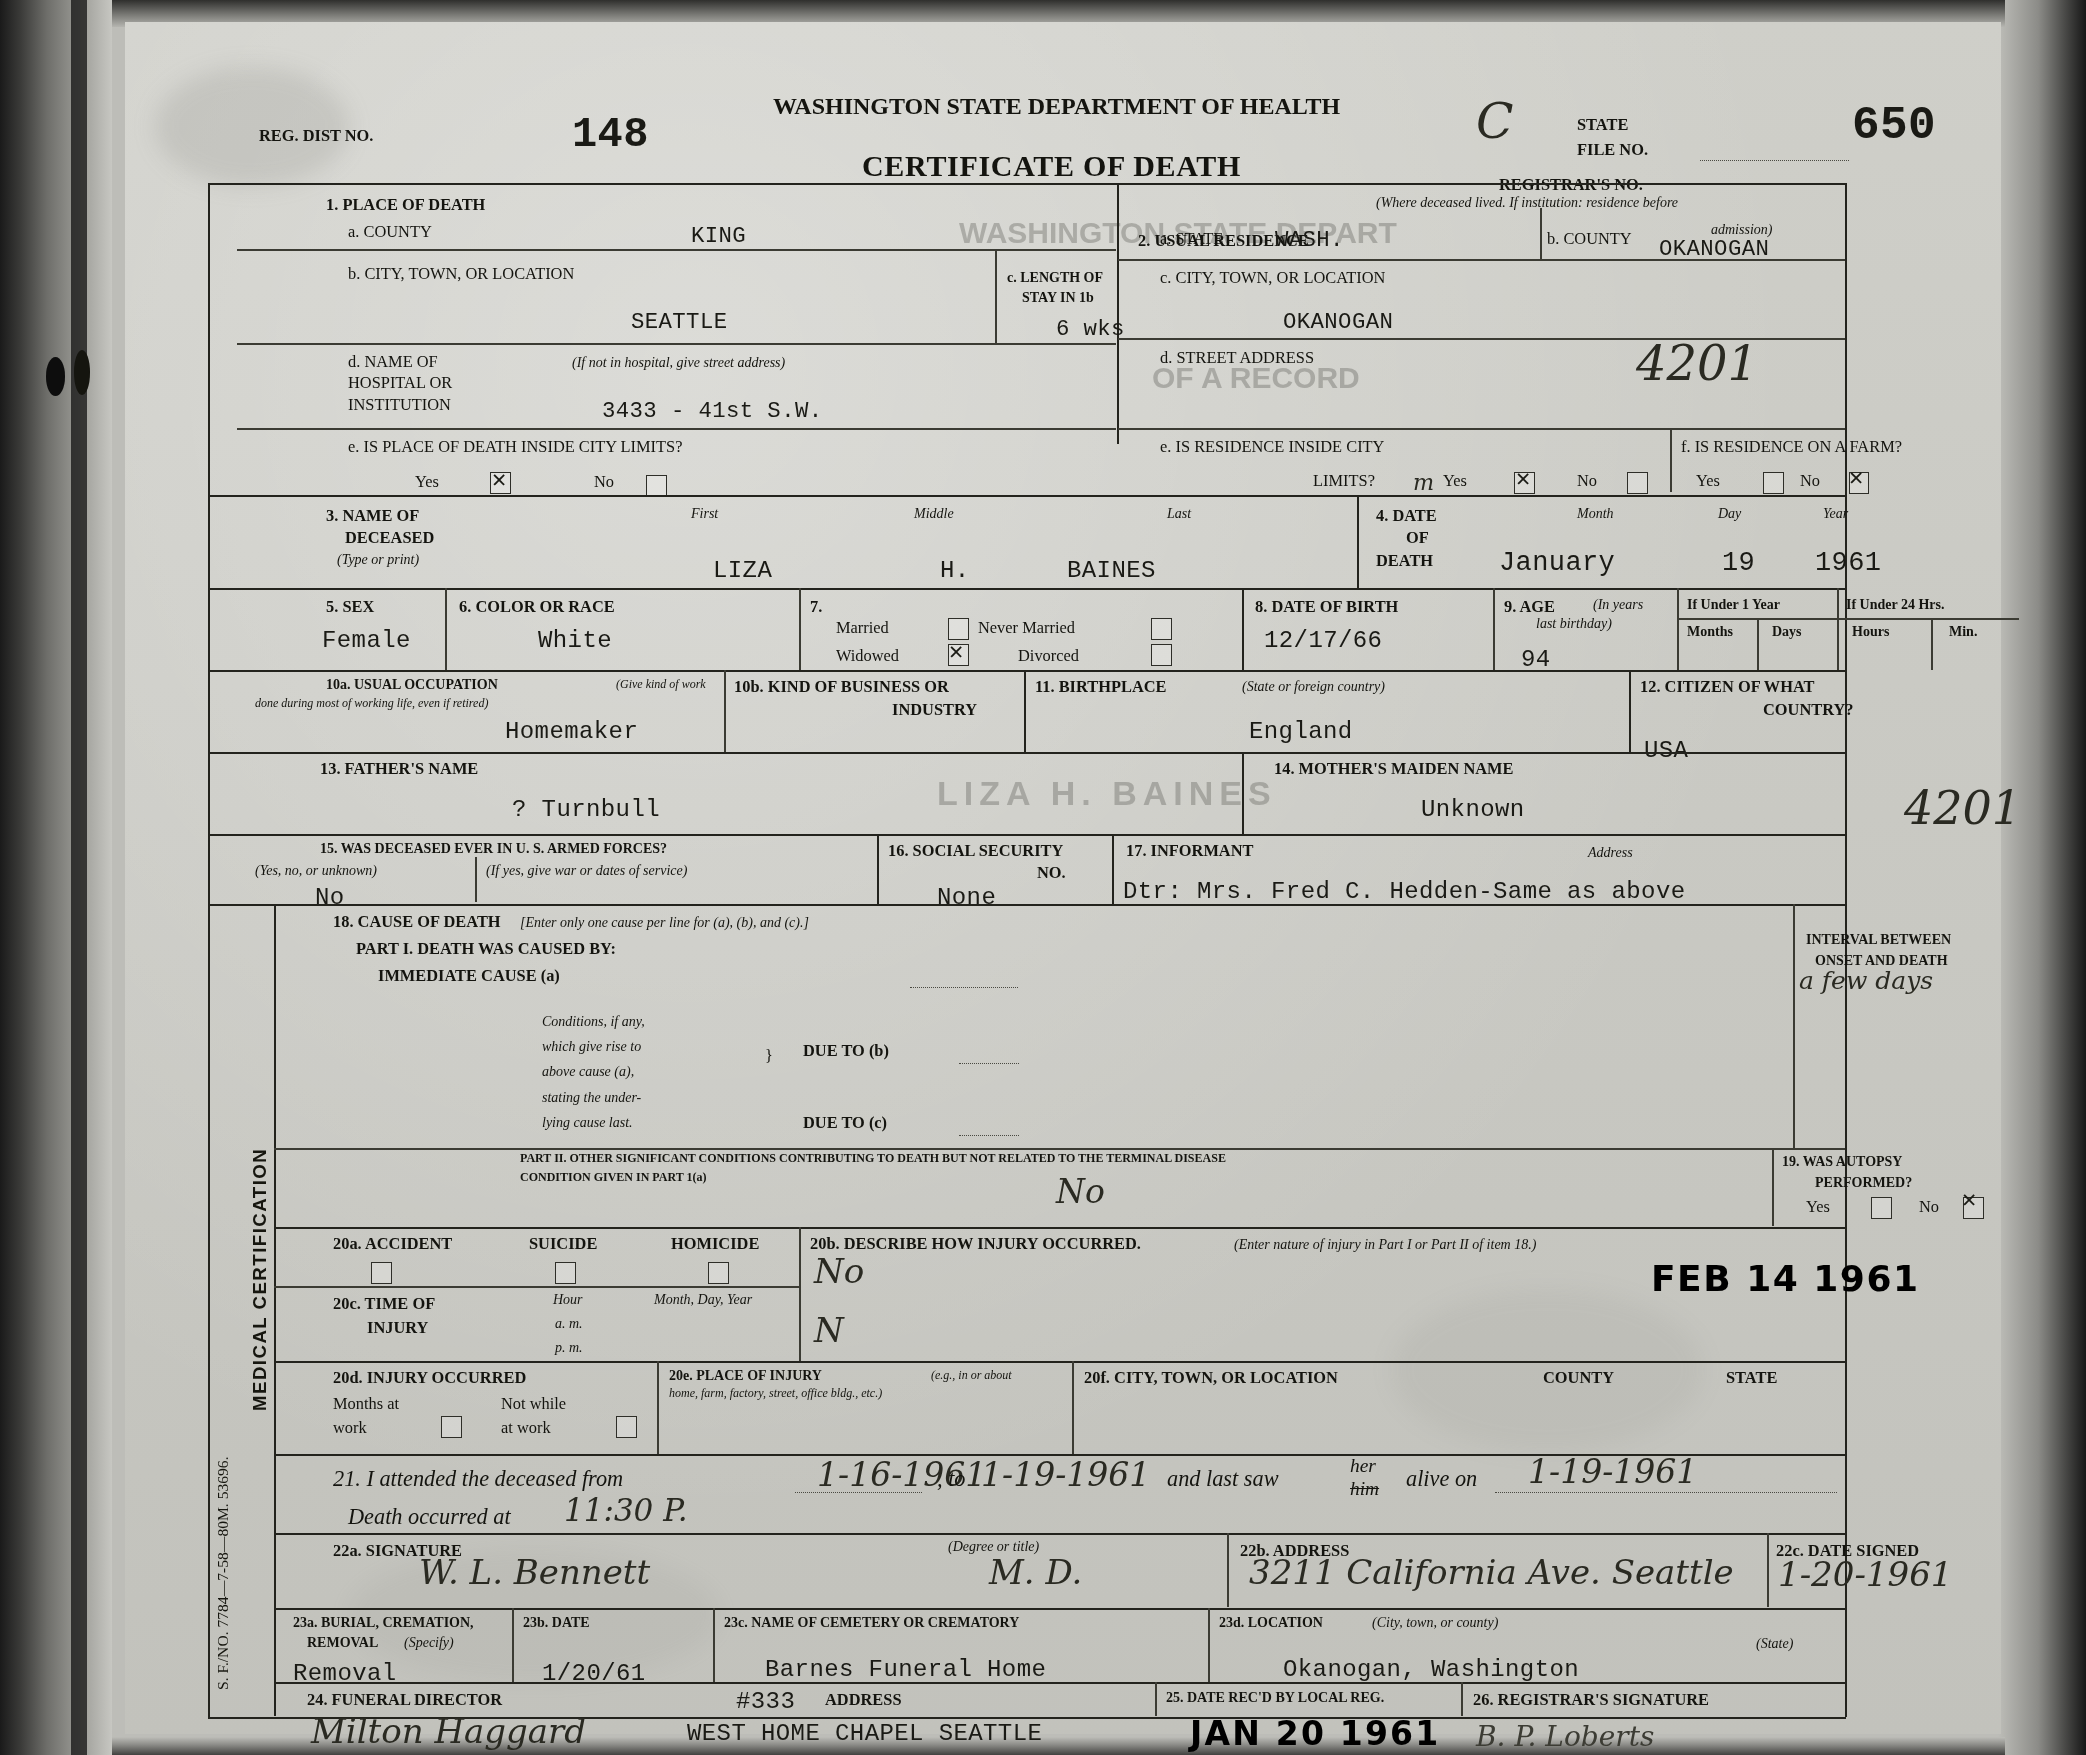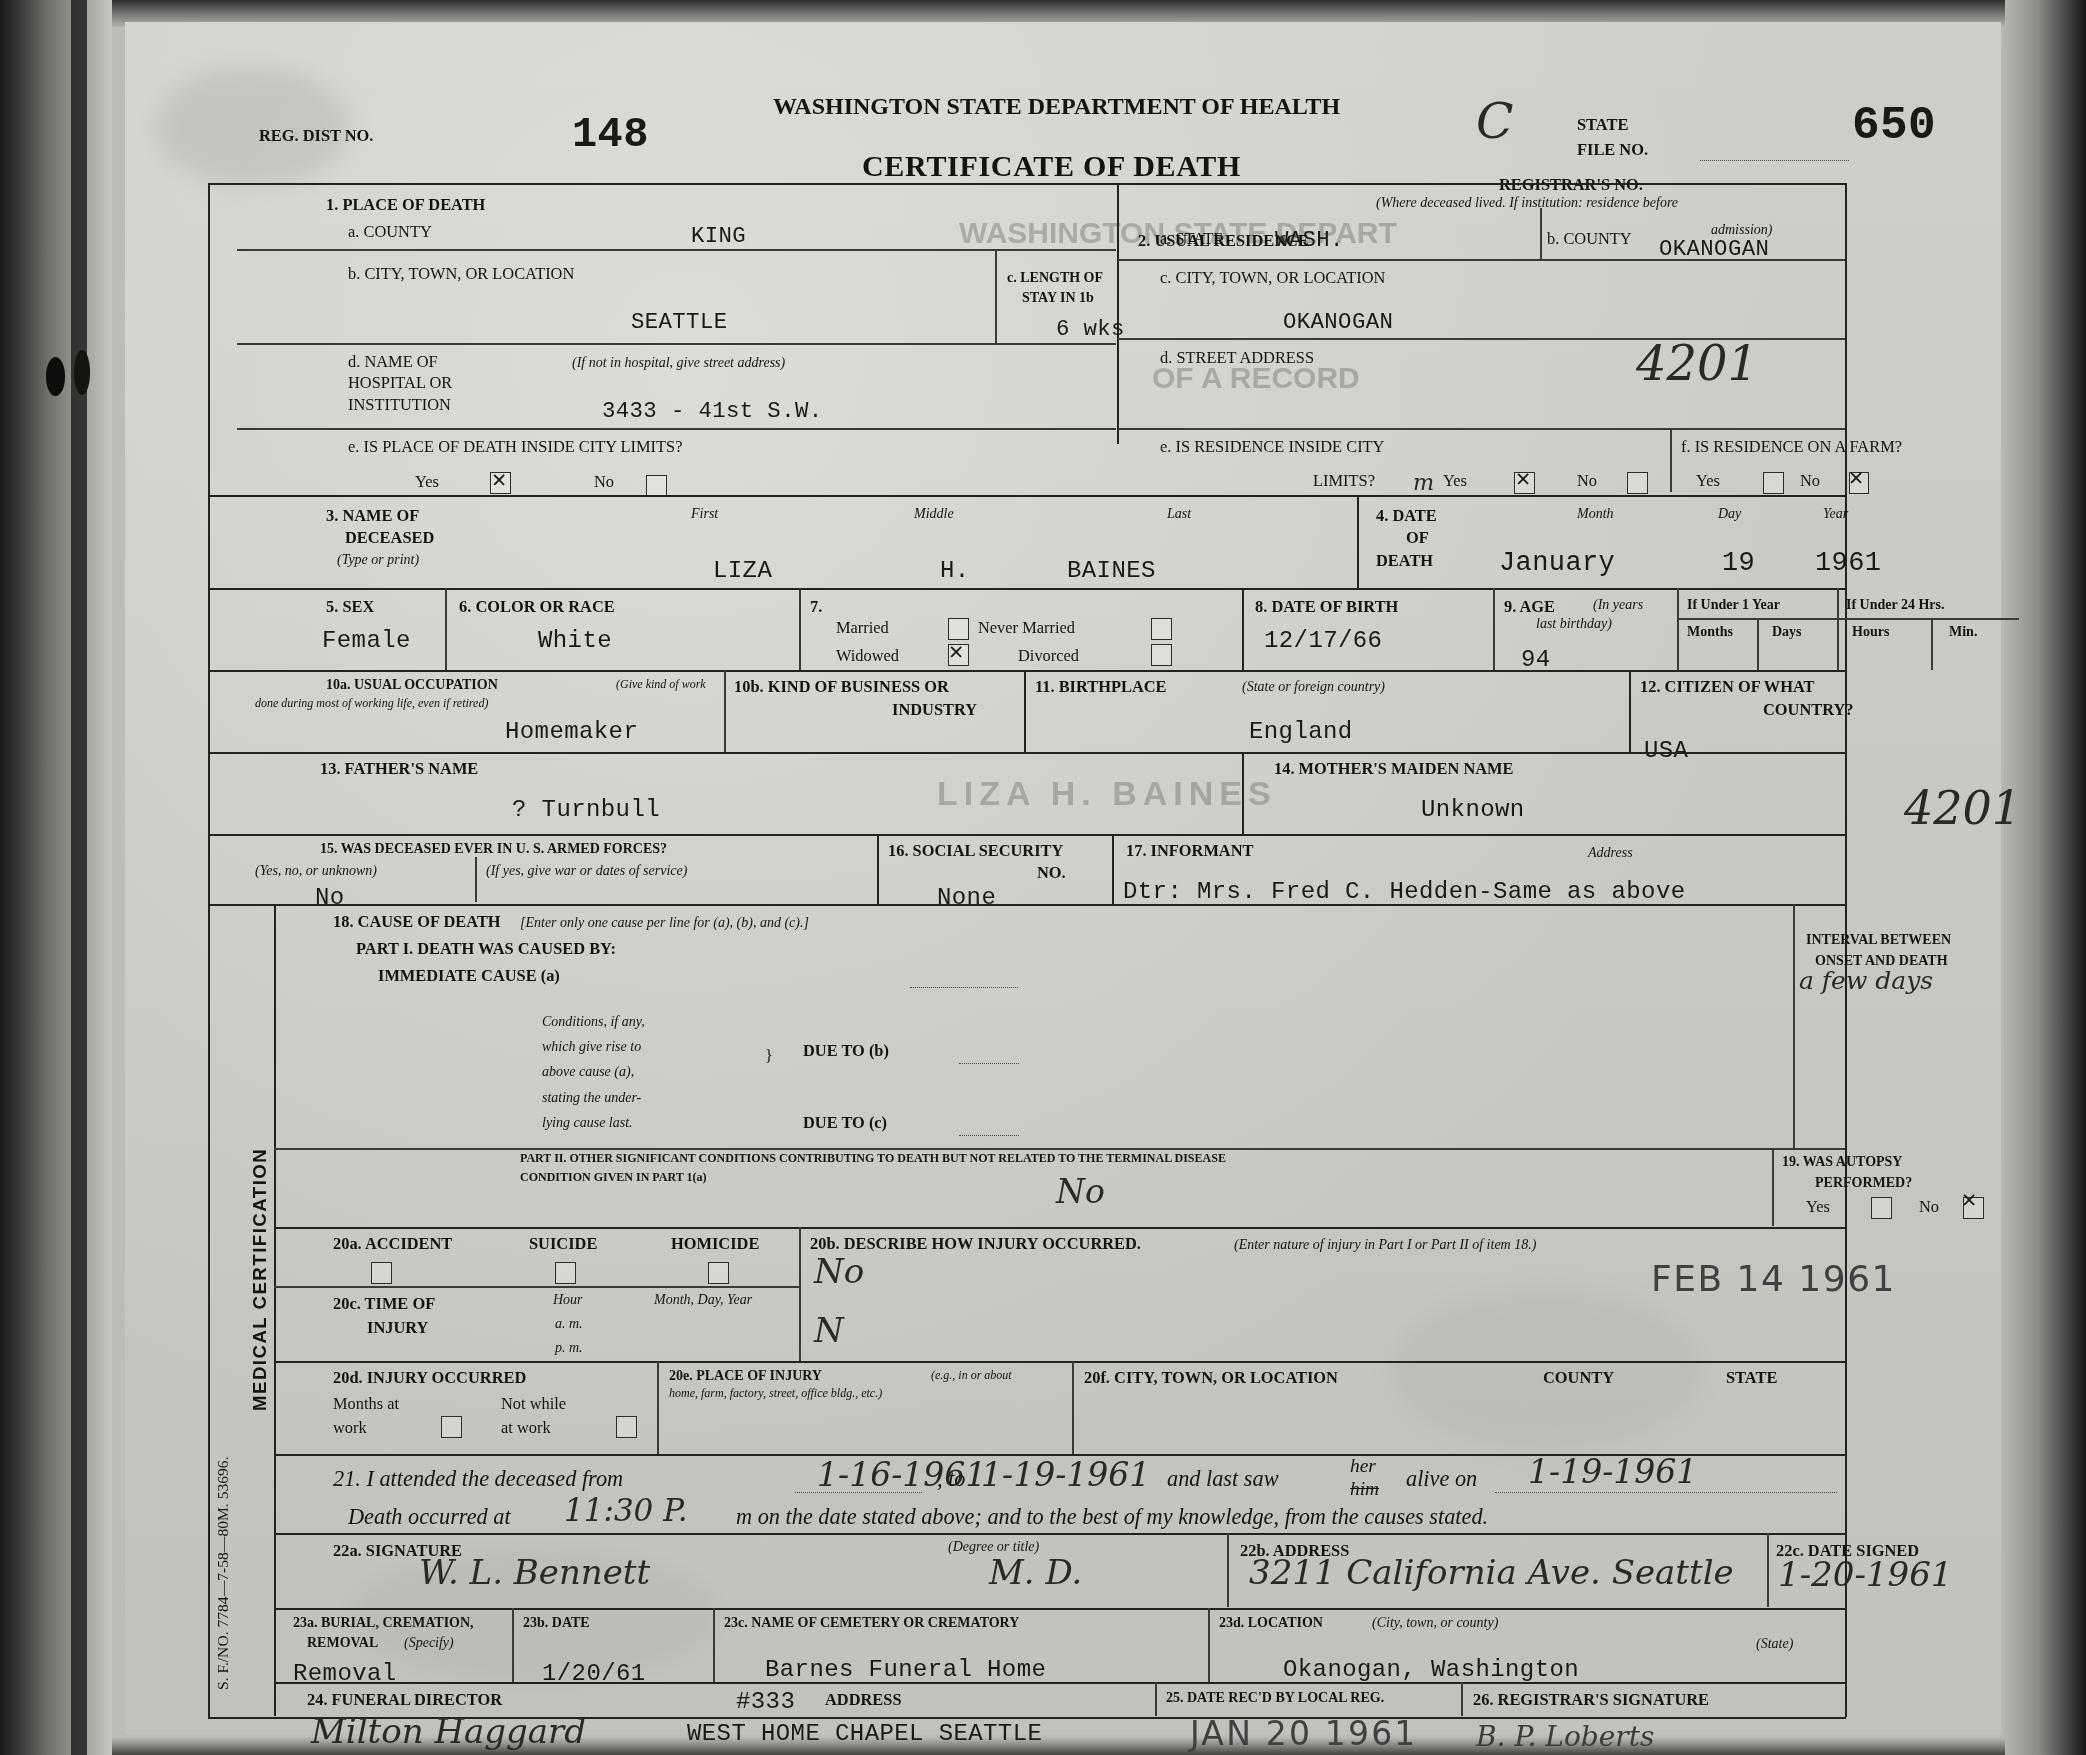--- a/index.html
+++ b/index.html
@@ -40,21 +40,21 @@
   .vthick{width:2.2px;background:#23231d;}
   .dot{position:absolute;height:0;border-bottom:1.5px dotted #4a4a42;}
 
   
   .cb{position:absolute;width:19.4px;height:19.4px;border:1.5px solid #2e2e28;background:rgba(255,255,255,.25);}
   .cbx{position:absolute;font-family:"Liberation Sans",sans-serif;font-size:19.4px;color:#1b1b15;line-height:18px;}
 
   .vert{position:absolute;transform:rotate(-90deg);transform-origin:left top;font-family:"Liberation Sans",sans-serif;font-weight:bold;letter-spacing:1.5px;color:#16160f;}
   .vert-thin{position:absolute;transform:rotate(-90deg);transform-origin:left top;font-family:"Liberation Serif",serif;font-size:14px;color:#1b1b15;letter-spacing:0.7px;}
 
-  .stamp{position:absolute;font-family:"DejaVu Sans",sans-serif;font-weight:normal;color:#404040;letter-spacing:1.5px;}
+  .stamp{position:absolute;font-family:"DejaVu Sans",sans-serif;font-weight:bold;color:#000000;letter-spacing:1.5px;}
   .bleed{position:absolute;color:rgba(90,90,84,.35);font-family:"Liberation Sans",sans-serif;font-weight:bold;}
 </style>
 </head>
 <body>
 
 <div class="page">
 
   <div class="edge-left"></div>
   <div class="edge-left2"></div>
   <div class="hole h1"></div>
@@ -354,21 +354,20 @@
     <div class="hand" style="position:absolute;left:856px;top:1433px;font-size:33px;">1-19-1961</div>
     <div class="t i" style="left:1042px;top:1444px;font-size:22.3px;">and last saw</div>
     <div class="t i" style="left:1225px;top:1433px;font-size:19.4px;">her</div>
     <div class="t i" style="left:1225px;top:1456px;font-size:19.4px;text-decoration:line-through;">him</div>
     <div class="t i" style="left:1281px;top:1444px;font-size:22.3px;">alive on</div>
     <div class="hand" style="position:absolute;left:1403px;top:1430px;font-size:33px;">1-19-1961</div>
     <div class="dot" style="left:1370px;top:1470px;width:342px;"></div>
 
     <div class="t i" style="left:223px;top:1482px;font-size:22.3px;">Death occurred at</div>
     <div class="hand" style="position:absolute;left:439px;top:1470px;font-size:31px;">11:30 P.</div>
-    <div class="t i" style="left:611px;top:1482px;font-size:22.3px;">m on the date stated above; and to the best of my knowledge, from the causes stated.</div>
 
     <div class="hr thick" style="left:149px;top:1511px;width:1571px;"></div>
     <div class="t b md" style="left:208px;top:1519px;">22a. SIGNATURE</div>
     <div class="t i sm" style="left:823px;top:1517px;">(Degree or title)</div>
     <div class="hand" style="position:absolute;left:294px;top:1530px;font-size:34px;">W. L. Bennett</div>
     <div class="hand" style="position:absolute;left:864px;top:1530px;font-size:34px;">M. D.</div>
     <div class="vr" style="left:1102px;top:1511px;height:74px;"></div>
     <div class="t b md" style="left:1115px;top:1519px;">22b. ADDRESS</div>
     <div class="hand" style="position:absolute;left:1124px;top:1530px;font-size:34px;">3211 California Ave. Seattle</div>
     <div class="vr" style="left:1642px;top:1511px;height:74px;"></div>

